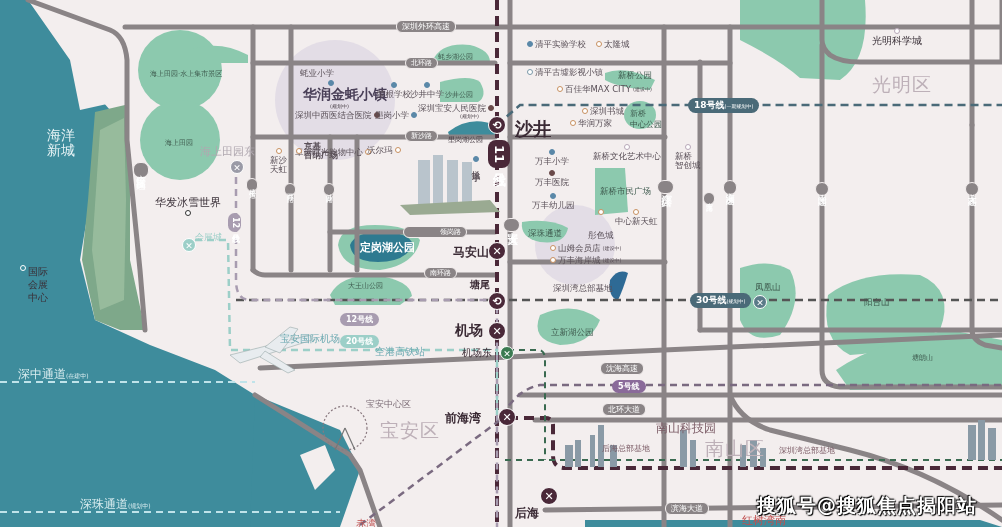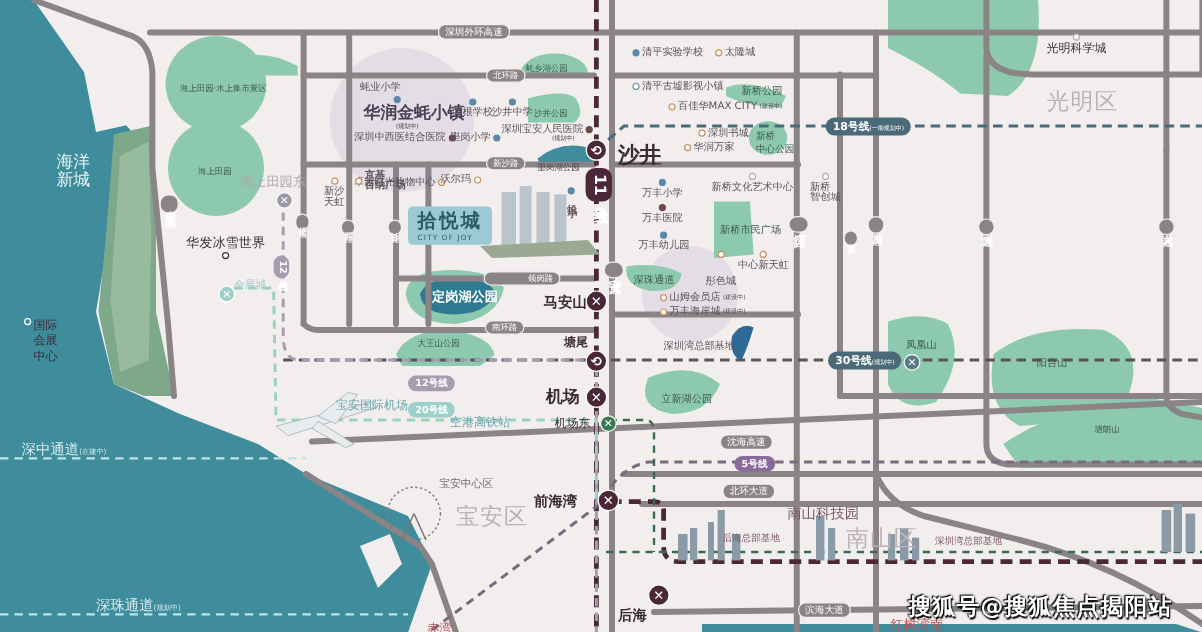--- a/index.html
+++ b/index.html
@@ -174,40 +174,36 @@
 
 <div class="district" style="left:872px;top:72px;">光明区</div>
 <div class="district" style="left:380px;top:418px;">宝安区</div>
 <div class="district" style="left:705px;top:436px;">南山区</div>
 
 <div class="water-lbl" style="left:47px;top:128px;font-size:14px;color:#e8f4f6;white-space:pre;line-height:1.1;">海洋
 新城</div>
 <div class="water-lbl" style="left:18px;top:366px;"><span>深中通道</span><span style="font-size:6px;">(在建中)</span></div>
 <div class="water-lbl" style="left:80px;top:496px;"><span>深珠通道</span><span style="font-size:6px;">(规划中)</span></div>
 
-<div class="project" style="left:340px;top:172px;">
-  <div style="font-size:16px;font-weight:bold;letter-spacing:2px;">拾悦城</div>
-  <div style="font-size:6px;letter-spacing:1px;">CITY OF JOY</div>
-</div>
-
-<div class="road-tag" style="left:365px;top:20px;">深圳外环高速</div>
+
+<div class="road-tag" style="left:396px;top:20px;">深圳外环高速</div>
 <div class="road-tag v" style="left:133px;top:162px;font-size:10px;">广深沿江高速</div>
 <div class="road-tag v" style="left:503px;top:218px;font-size:11px;">宝安大道</div>
 <div class="road-tag v" style="left:657px;top:180px;font-size:11px;">广深公路</div>
 <div class="road-tag v" style="left:723px;top:180px;font-size:9px;">京港澳高速</div>
 <div class="road-tag v" style="left:815px;top:182px;font-size:9px;">南光高速</div>
 <div class="road-tag v" style="left:965px;top:182px;font-size:9px;">龙大高速</div>
 <div class="road-tag v" style="left:703px;top:192px;font-size:7px;">东宝路</div>
 <div class="road-tag" style="left:600px;top:362px;">沈海高速</div>
 <div class="road-tag" style="left:602px;top:403px;">北环大道</div>
 <div class="road-tag" style="left:665px;top:502px;">滨海大道</div>
 <div class="road-tag" style="left:405px;top:57px;font-size:7px;">北环路</div>
 <div class="road-tag" style="left:405px;top:130px;font-size:7px;">新沙路</div>
 <div class="road-tag" style="left:403px;top:226px;font-size:7px;padding-left:36px;">领岗路</div>
-<div class="road-tag" style="left:404px;top:267px;font-size:7px;">南环路</div>
+<div class="road-tag" style="left:424px;top:267px;font-size:7px;">南环路</div>
 <div class="road-tag v" style="left:246px;top:178px;font-size:7px;">塘松大道</div>
 <div class="road-tag v" style="left:284px;top:183px;font-size:7px;">西环路</div>
 <div class="road-tag v" style="left:323px;top:183px;font-size:7px;">沙井路</div>
 
 <div class="metro-tag" style="left:488px;top:140px;background:#4a2838;writing-mode:vertical-rl;padding:5px 2px;font-size:13px;">11号线</div>
 <div class="metro-tag" style="left:688px;top:98px;background:#4a6a78;"><span>18号线</span><span style="font-size:5px;font-weight:normal;">(一期规划中)</span></div>
 <div class="metro-tag" style="left:228px;top:213px;background:#a89cb0;writing-mode:vertical-rl;padding:4px 1px;font-size:8px;">12号线</div>
 <div class="metro-tag" style="left:340px;top:313px;background:#a89cb0;font-size:8px;">12号线</div>
 <div class="metro-tag" style="left:340px;top:335px;background:#9ccfc8;font-size:8px;">20号线</div>
 <div class="metro-tag" style="left:690px;top:293px;background:#4a6a78;"><span>30号线</span><span style="font-size:5px;font-weight:normal;">(规划中)</span></div>

